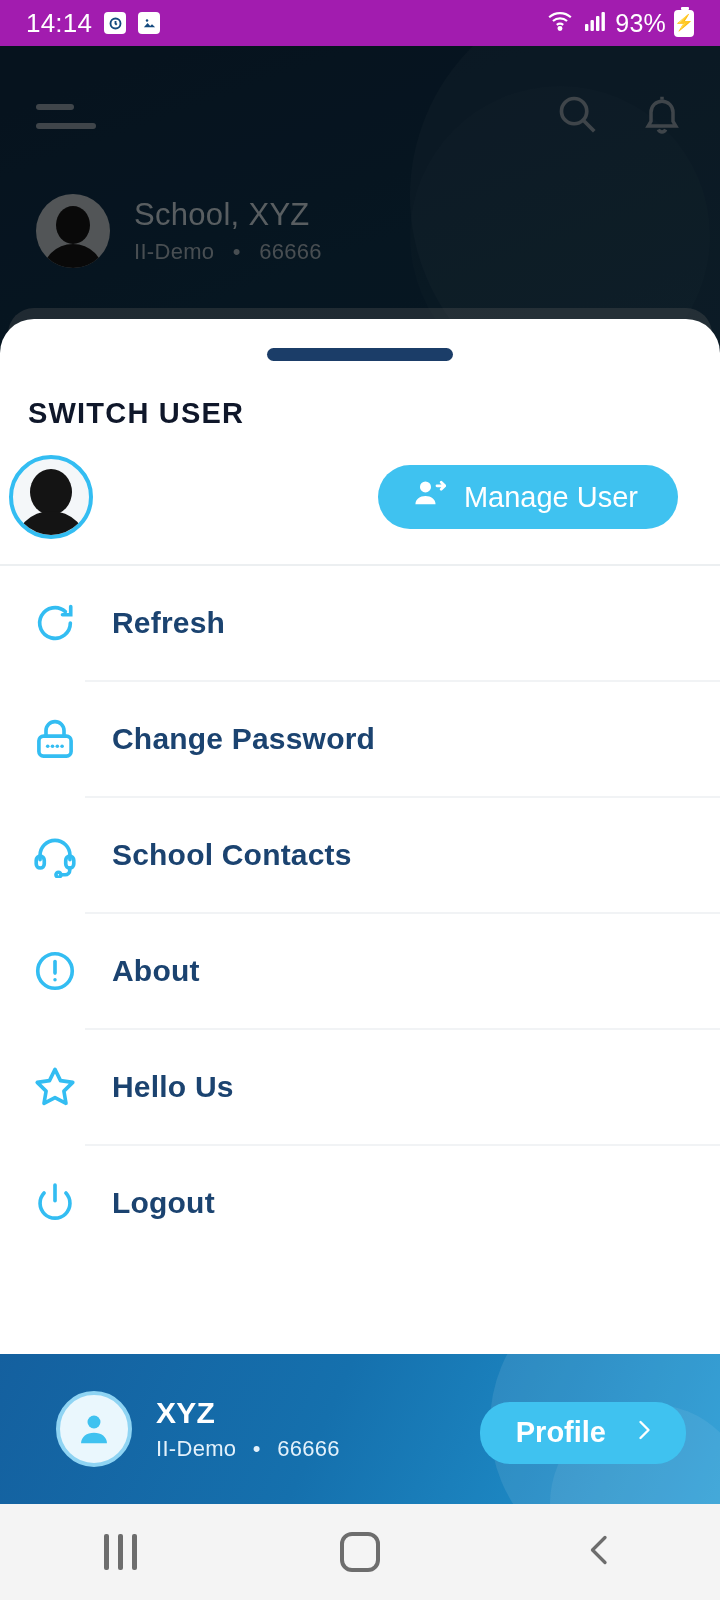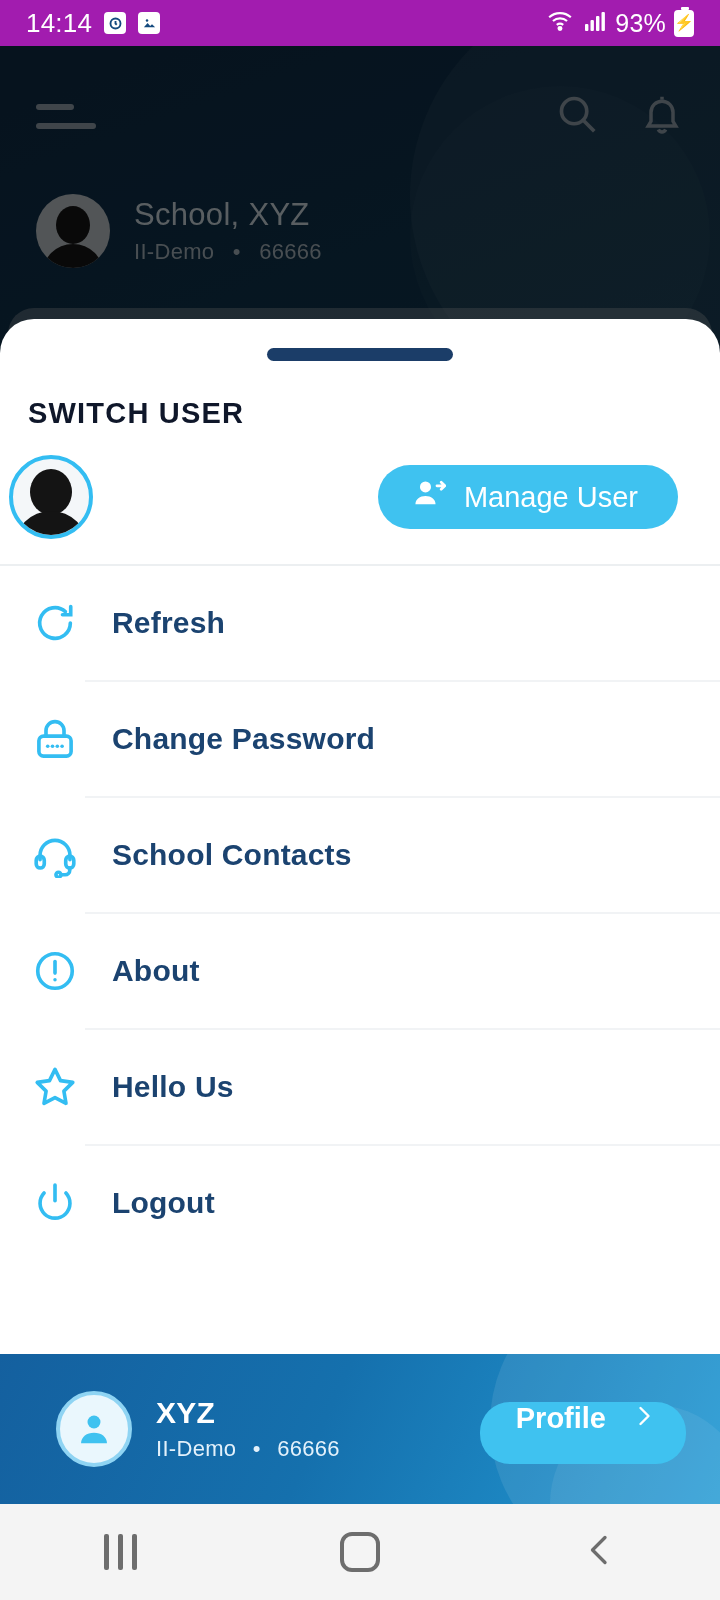--- a/index.html
+++ b/index.html
@@ -170,21 +170,21 @@
   .f-user { display:flex; align-items:center; gap:24px; }
   .f-avatar {
     width:76px; height:76px; border-radius:50%;
     background:#eaf7fd; border:4px solid #8fd4f3;
     display:flex; align-items:center; justify-content:center; flex:none;
   }
   .f-name { font-size:30px; font-weight:bold; color:#ffffff; letter-spacing:.3px; }
   .f-sub { font-size:22px; color:#e3f1fb; margin-top:6px; letter-spacing:.3px; }
   .f-sub .dot { display:inline-block; margin:0 10px; }
   .profile-btn {
-    display:flex; align-items:flex-start; gap:26px;
+    display:flex; align-items:center; gap:26px;
     background:#3fc2f0; color:#ffffff;
     border:none; border-radius:30px;
     height:62px; padding:0 30px 0 36px;
     font-size:29px; font-weight:bold; font-family:inherit;
     cursor:pointer;
     margin-top:7px;
   }
 
   
   .navbar {

